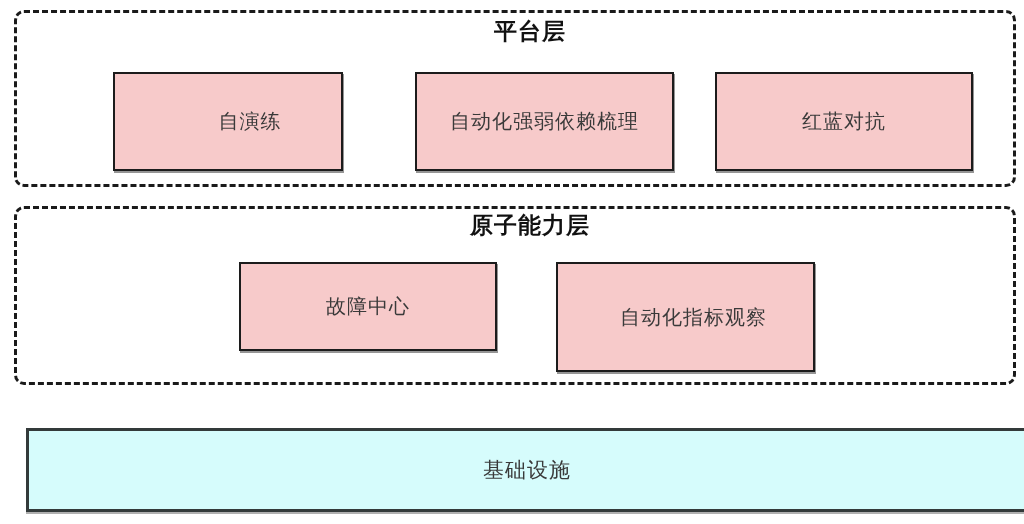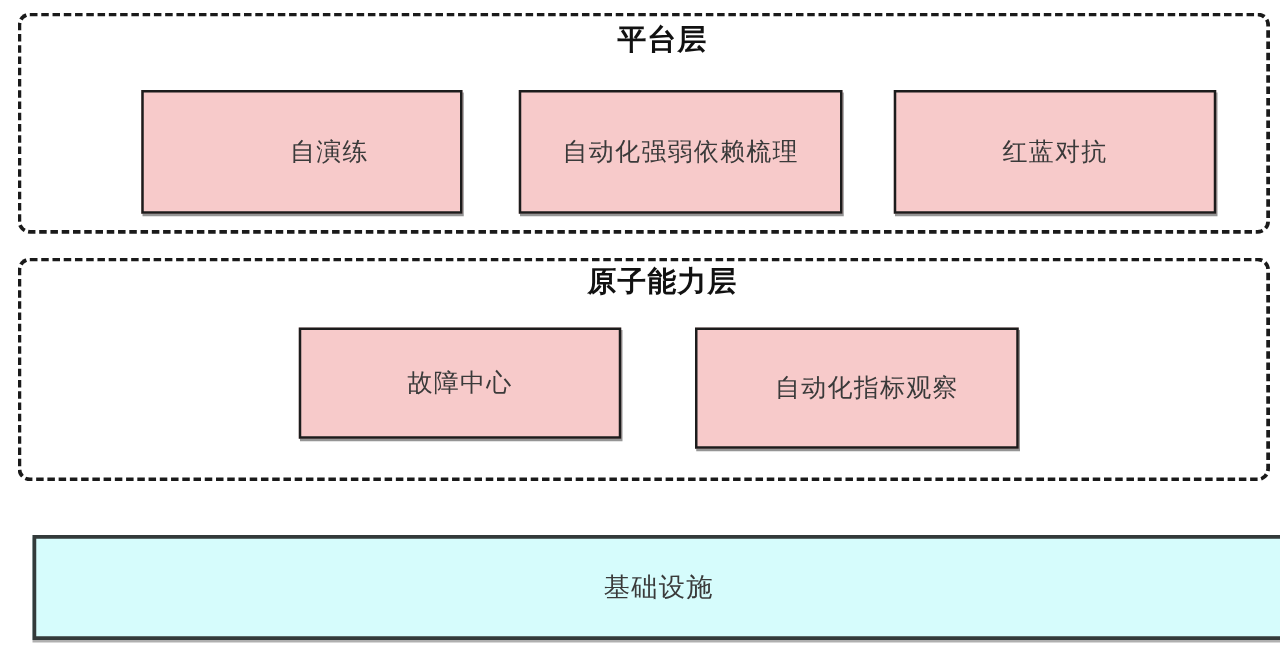--- a/index.html
+++ b/index.html
@@ -55,26 +55,26 @@
     border: 2px solid #1c1c1c;
     box-shadow: 1px 2px 0 rgba(20, 20, 20, 0.45);
     display: flex;
     align-items: center;
     justify-content: center;
     font-size: 20px;
     color: #3a3a3a;
     letter-spacing: 1px;
   }
   
-  .box-p1 { left: 96px;  top: 59px; width: 257px; height: 99px; padding-left: 44px; }
+  .box-p1 { left: 96px;  top: 59px; width: 230px; height: 99px; padding-left: 44px; }
   .box-p2 { left: 398px; top: 59px; width: 259px; height: 99px; }
   .box-p3 { left: 698px; top: 59px; width: 258px; height: 99px; }
   
   .box-a1 { left: 204px; top: 53px; width: 258px; height: 89px; margin-left: 18px; }
-  .box-a2 { left: 539px; top: 53px; width: 259px; height: 97px; padding-left: 16px; }
+  .box-a2 { left: 539px; top: 53px; width: 259px; height: 110px; padding-left: 16px; }
   .infra-box {
     position: absolute;
     left: 26px;
     top: 428px;
     width: 1002px;
     height: 84px;
     box-sizing: border-box;
     background: #d6fcfc;
     border: 3px solid #333a3a;
     box-shadow: 0 2px 0 rgba(30, 30, 30, 0.35);

